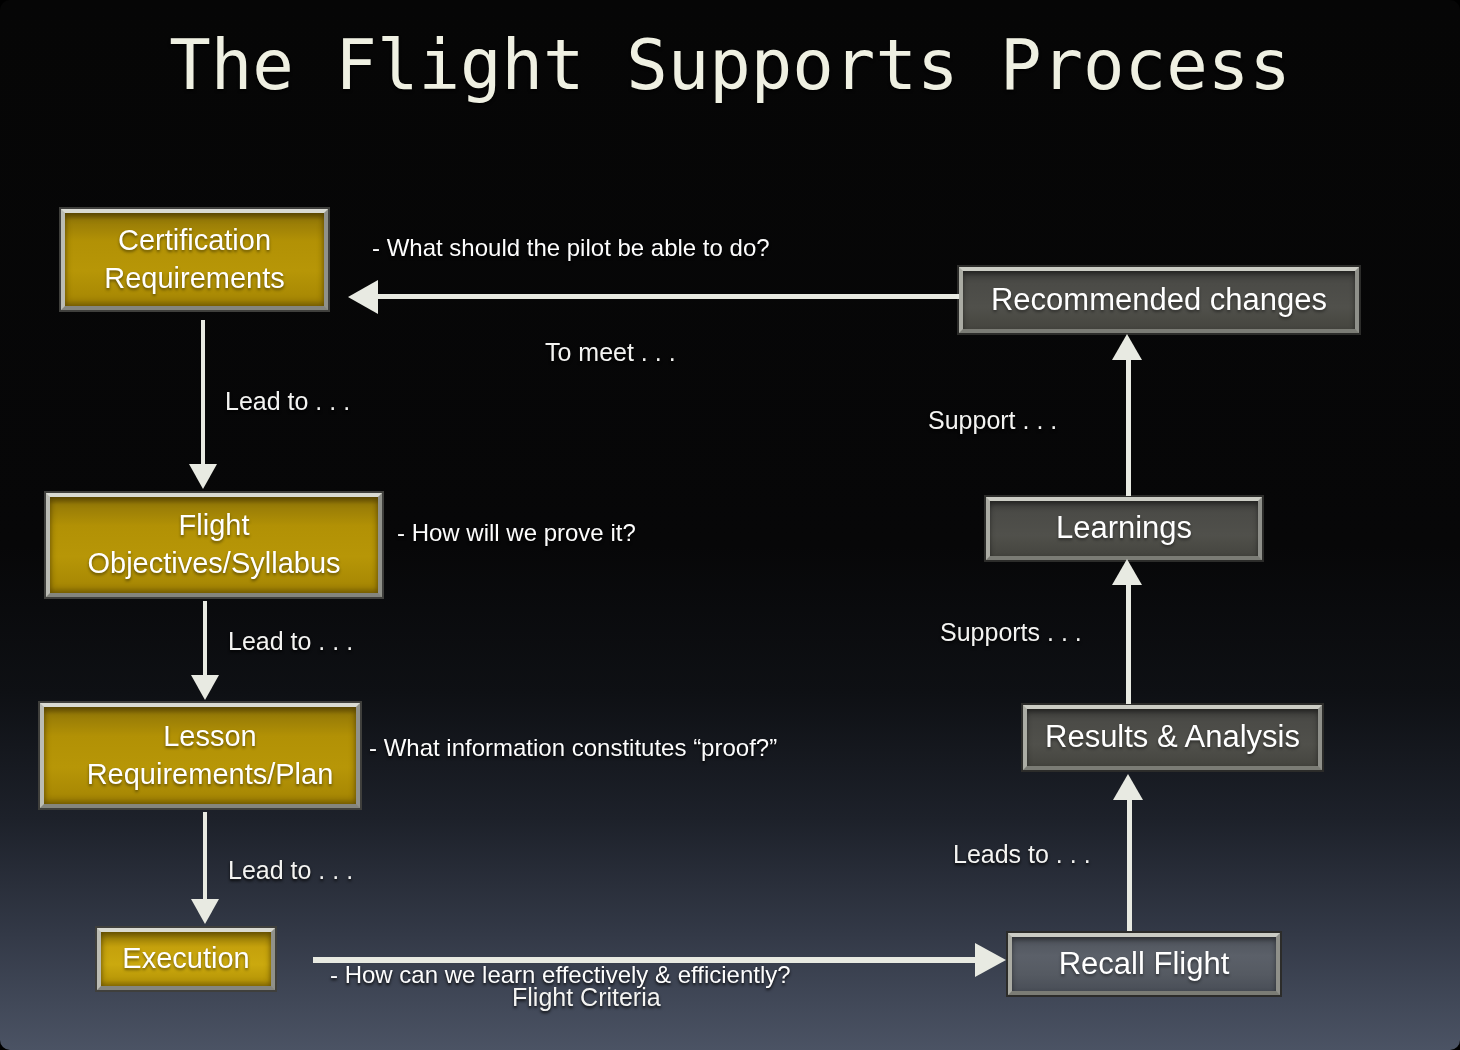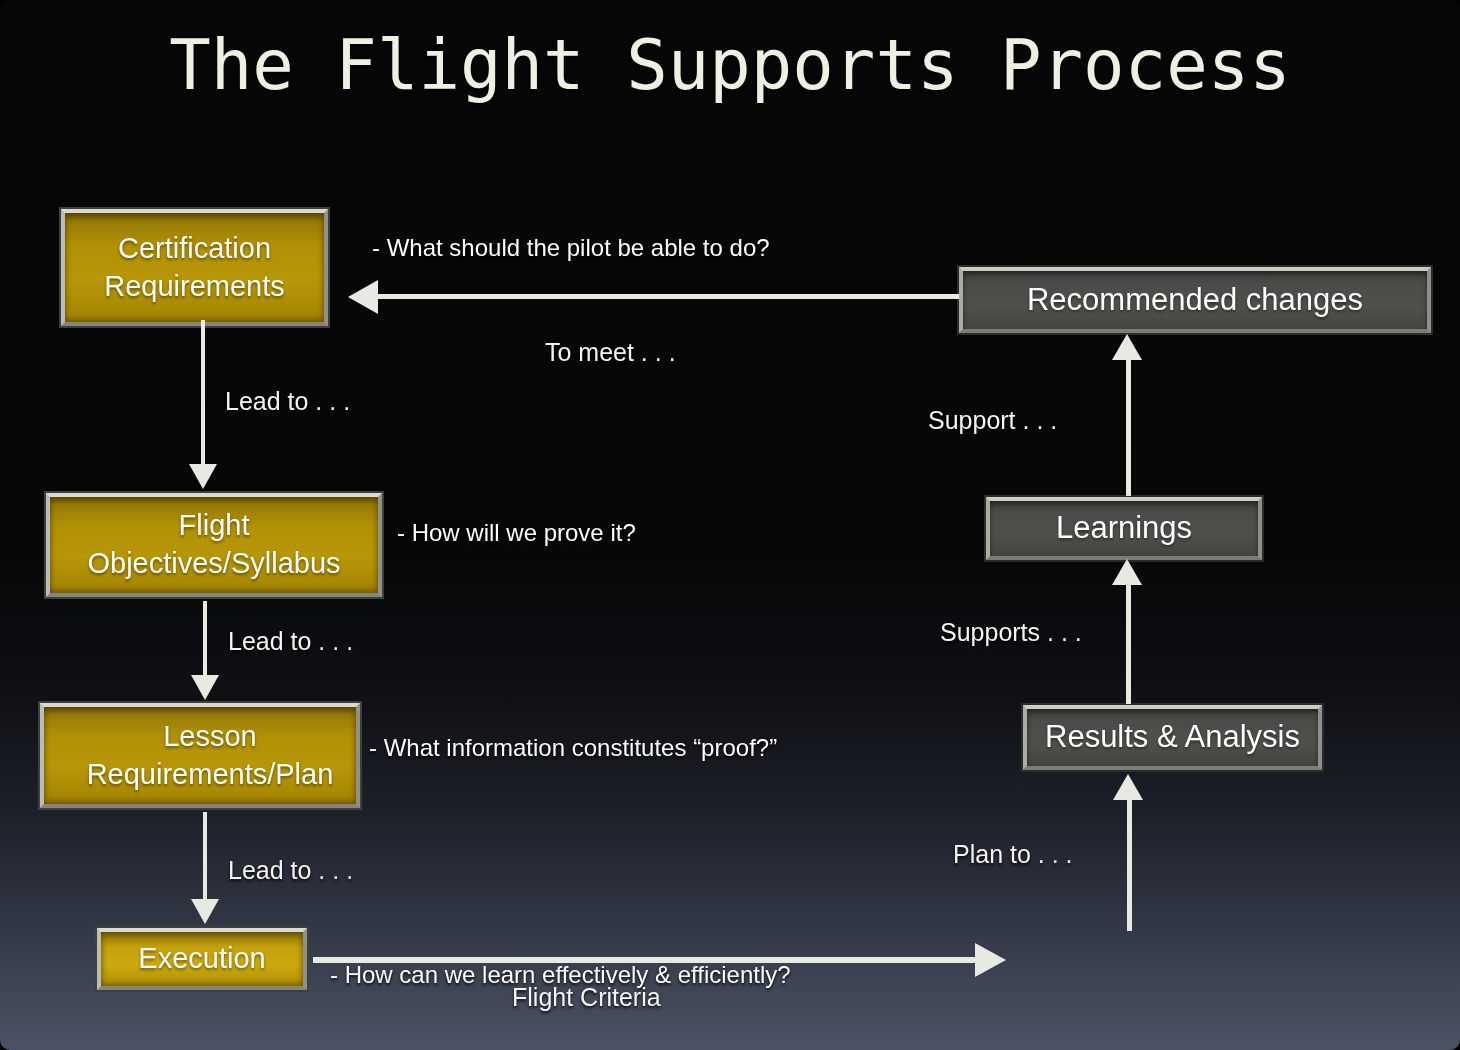--- a/index.html
+++ b/index.html
@@ -31,25 +31,25 @@
   .gray{
     background:linear-gradient(180deg,#3f3f3c 0%,#4b4b47 22%,#50504b 62%,#45453f 100%);
     border:4px solid;border-color:#cbccc4 #8f908a #7b7c75 #abaca4;
     box-shadow:0 0 0 2px #2c2c2a,inset 0 3px 5px rgba(0,0,0,.45);
     font-size:31px;line-height:1.25;
   }
   .gray.recall{
     background:linear-gradient(180deg,#4f545c 0%,#5b6069 35%,#555a62 70%,#494e57 100%);
   }
   
-  .b-cert{left:61px;top:209px;width:267px;height:117px;}
+  .b-cert{left:61px;top:209px;width:267px;height:101px;}
   .b-flight{left:46px;top:493px;width:336px;height:104px;}
   .b-lesson{left:40px;top:703px;width:320px;height:105px;padding-left:20px;}
-  .b-exec{left:97px;top:928px;width:210px;height:62px;}
-  .b-recommended{left:959px;top:267px;width:472px;height:66px;}
+  .b-exec{left:97px;top:928px;width:178px;height:62px;}
+  .b-recommended{left:959px;top:267px;width:400px;height:66px;}
   .b-learnings{left:986px;top:497px;width:276px;height:63px;}
   .b-results{left:979px;top:705px;width:299px;height:65px;margin-left:44px;}
   .b-recall{left:1008px;top:933px;width:272px;height:62px;}
   
   .q{
     position:absolute;color:#fdfdfd;font-size:24px;white-space:nowrap;
     text-shadow:0 2px 3px rgba(0,0,0,.85);
   }
   .q-cert{left:372px;top:234px;}
   .q-flight{left:397px;top:519px;}
@@ -126,32 +126,35 @@
 
   <div class="box gray b-recommended">
     <span class="box-label">Recommended changes</span>
   </div>
   <div class="box gray b-learnings">
     <span class="box-label">Learnings</span>
   </div>
   <div class="box gray b-results">
     <span class="box-label">Results &amp; Analysis</span>
   </div>
+  <div class="box gray recall b-recall">
+    <span class="box-label">Recall Flight</span>
+  </div>
 
   <div class="q q-cert">- What should the pilot be able to do?</div>
   <div class="q q-flight">- How will we prove it?</div>
   <div class="q q-lesson">- What information constitutes “proof?”</div>
   <div class="q q-exec">- How can we learn effectively &amp; efficiently?</div>
 
   <div class="lbl l-tomeet">To meet . . .</div>
   <div class="lbl l-lead1">Lead to . . .</div>
   <div class="lbl l-lead2">Lead to . . .</div>
   <div class="lbl l-lead3">Lead to . . .</div>
   <div class="lbl l-success">Flight Criteria</div>
-  <div class="lbl l-leadsto">Plan to . . .</div>
+  <div class="lbl l-leadsto">Leads to . . .</div>
   <div class="lbl l-supports">Supports . . .</div>
   <div class="lbl l-support">Support . . .</div>
 
   <div class="hline a1-line"></div>
   <div class="ah ah-left a1-head"></div>
 
   <div class="vline a2-line"></div>
   <div class="ah ah-down a2-head"></div>
 
   <div class="vline a3-line"></div>

